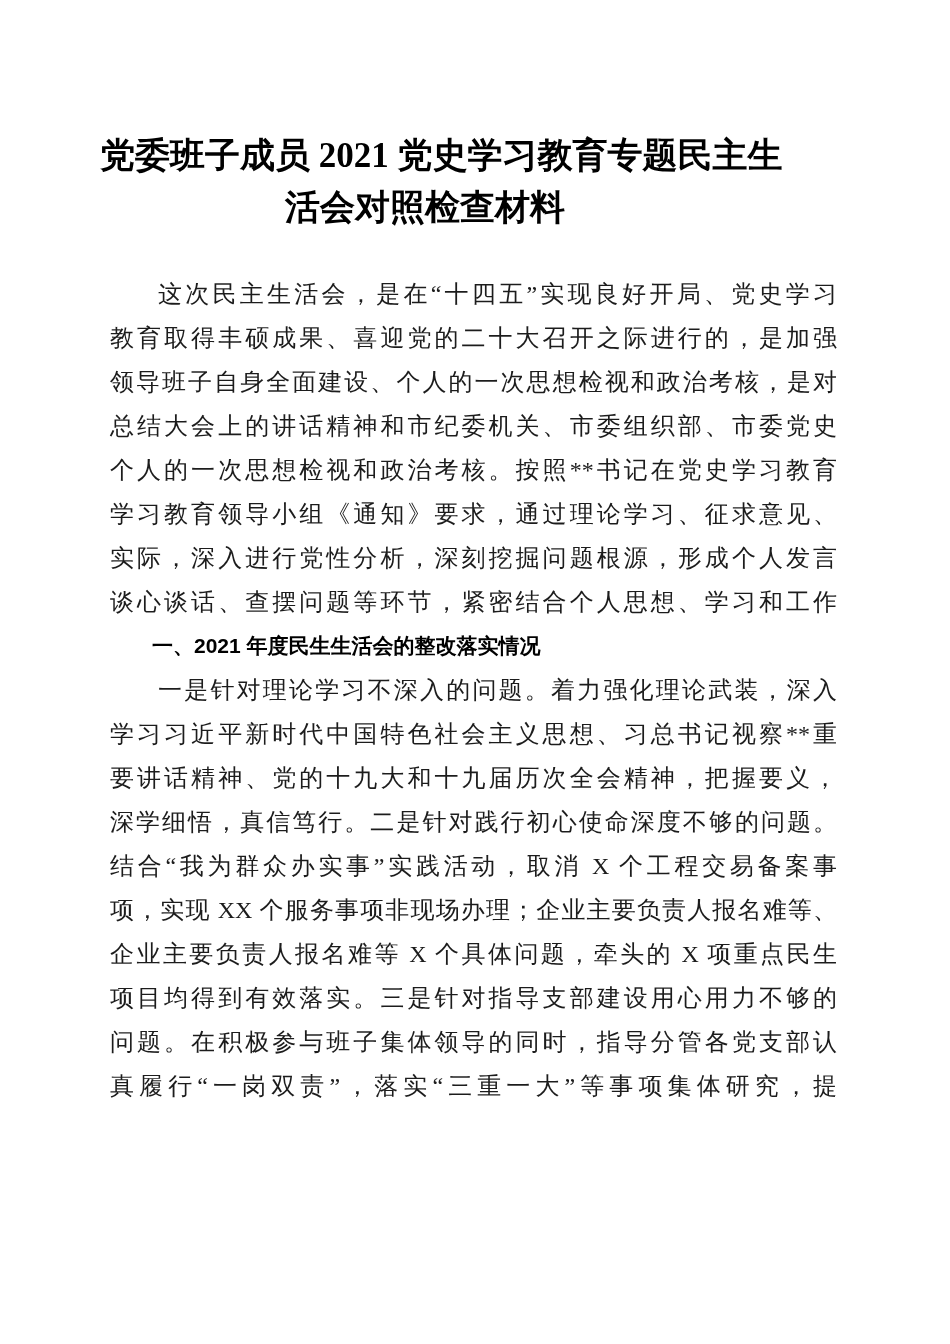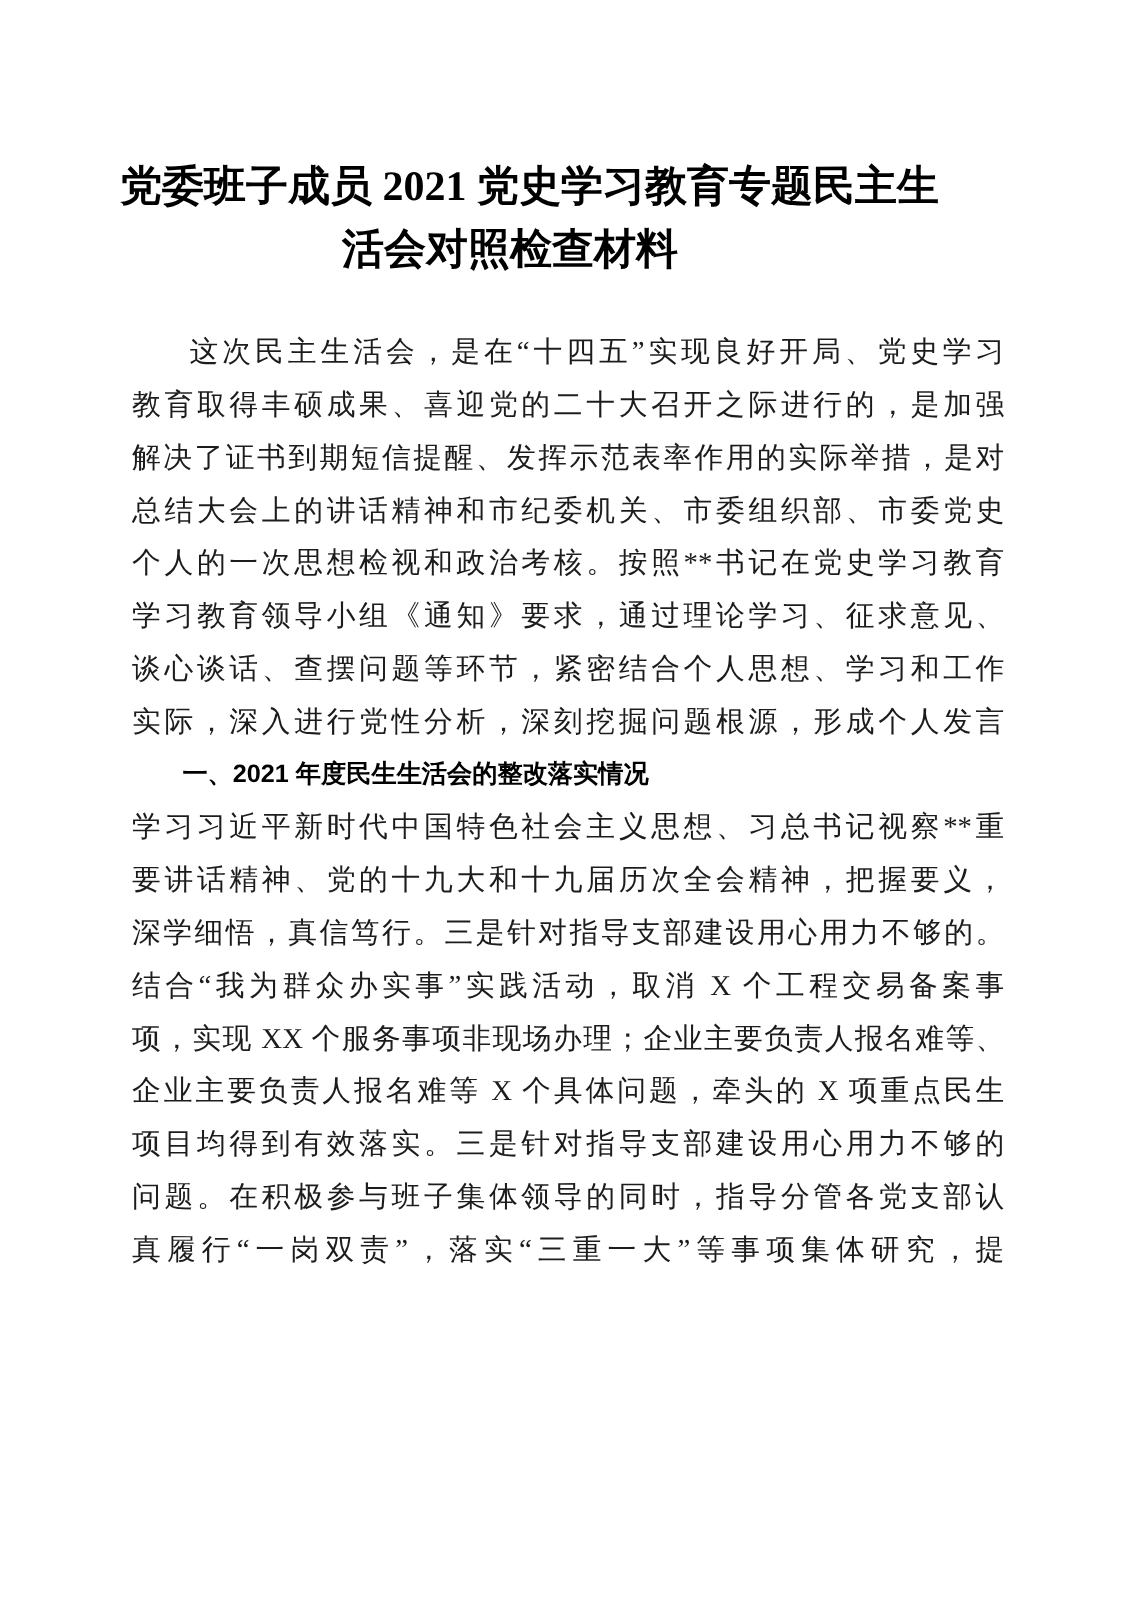--- a/index.html
+++ b/index.html
@@ -63,30 +63,31 @@
 <body>
 
 <div class="page">
   <h1 class="doc-title">
     <span class="title-line">党委班子成员 2021 党史学习教育专题民主生</span>
     <span class="title-line">活会对照检查材料</span>
   </h1>
   <div class="doc-body" id="doc-body">
       <div class="line body indent stretch">这次民主生活会，是在“十四五”实现良好开局、党史学习</div>
       <div class="line body stretch">教育取得丰硕成果、喜迎党的二十大召开之际进行的，是加强</div>
-      <div class="line body stretch">解决了证书到期短信提醒、发挥示范表率作用的实际举措，是对</div>
+      <div class="line body stretch">领导班子自身全面建设、个人的一次思想检视和政治考核，是对</div>
       <div class="line body stretch">总结大会上的讲话精神和市纪委机关、市委组织部、市委党史</div>
       <div class="line body stretch">个人的一次思想检视和政治考核。按照**书记在党史学习教育</div>
       <div class="line body stretch">学习教育领导小组《通知》要求，通过理论学习、征求意见、</div>
+      <div class="line body stretch">实际，深入进行党性分析，深刻挖掘问题根源，形成个人发言</div>
       <div class="line body stretch">谈心谈话、查摆问题等环节，紧密结合个人思想、学习和工作</div>
-      <div class="line body stretch">实际，深入进行党性分析，深刻挖掘问题根源，形成个人发言</div>
       <div class="line heading indent">一、2021 年度民生生活会的整改落实情况</div>
+      <div class="line body indent stretch">一是针对理论学习不深入的问题。着力强化理论武装，深入</div>
       <div class="line body stretch">学习习近平新时代中国特色社会主义思想、习总书记视察**重</div>
       <div class="line body stretch">要讲话精神、党的十九大和十九届历次全会精神，把握要义，</div>
-      <div class="line body stretch">深学细悟，真信笃行。三是针对指导支部建设用心用力不够的。</div>
+      <div class="line body stretch">深学细悟，真信笃行。二是针对践行初心使命深度不够的问题。</div>
       <div class="line body stretch">结合“我为群众办实事”实践活动，取消 X 个工程交易备案事</div>
       <div class="line body stretch">项，实现 XX 个服务事项非现场办理；企业主要负责人报名难等、</div>
       <div class="line body stretch">企业主要负责人报名难等 X 个具体问题，牵头的 X 项重点民生</div>
       <div class="line body stretch">项目均得到有效落实。三是针对指导支部建设用心用力不够的</div>
       <div class="line body stretch">问题。在积极参与班子集体领导的同时，指导分管各党支部认</div>
       <div class="line body stretch">真履行“一岗双责”，落实“三重一大”等事项集体研究，提</div>
     </div>
 </div>
 
 </body></html>

